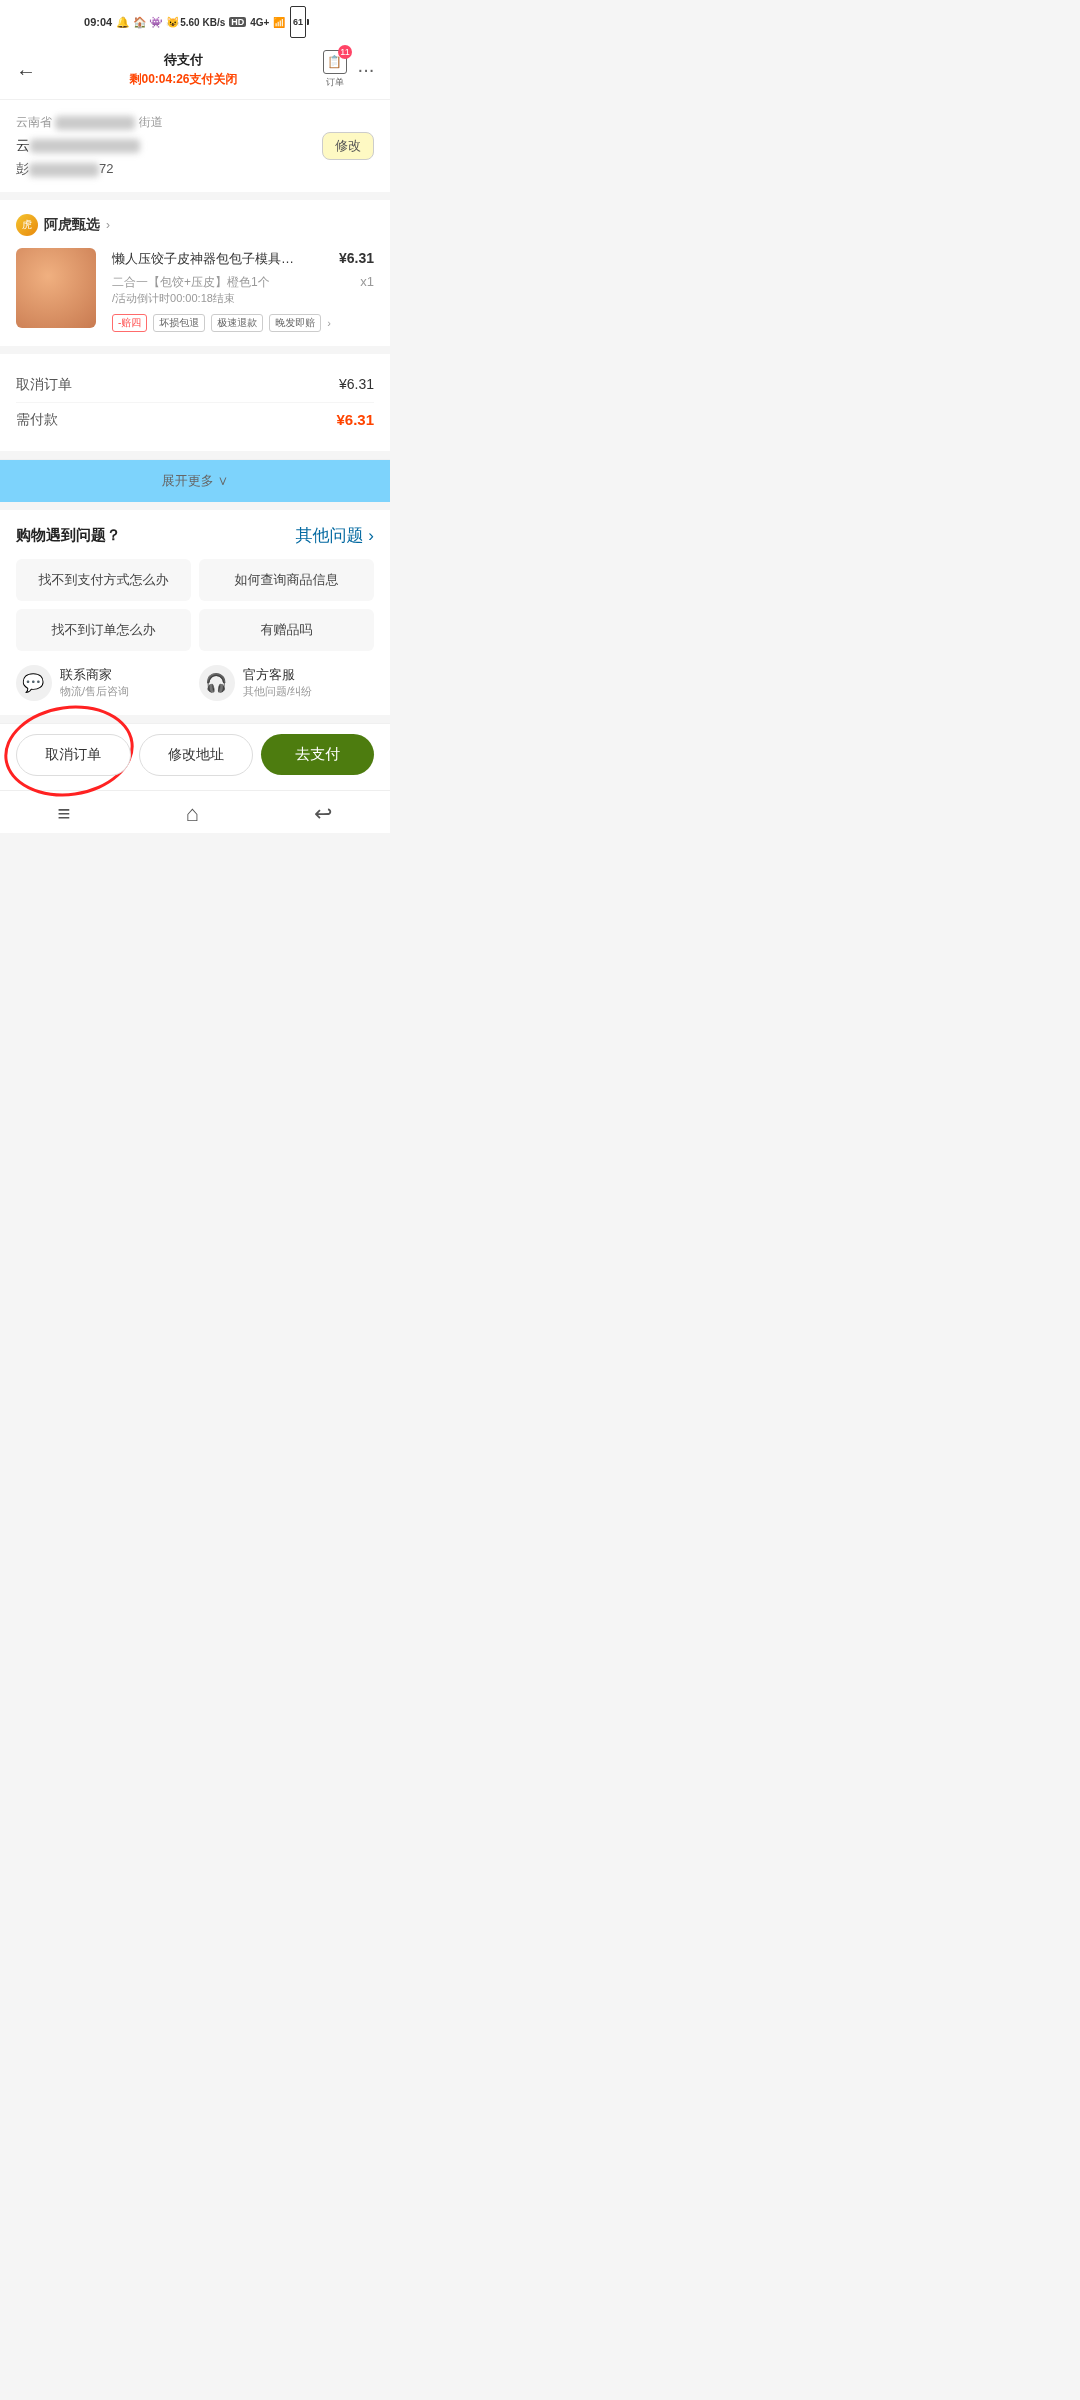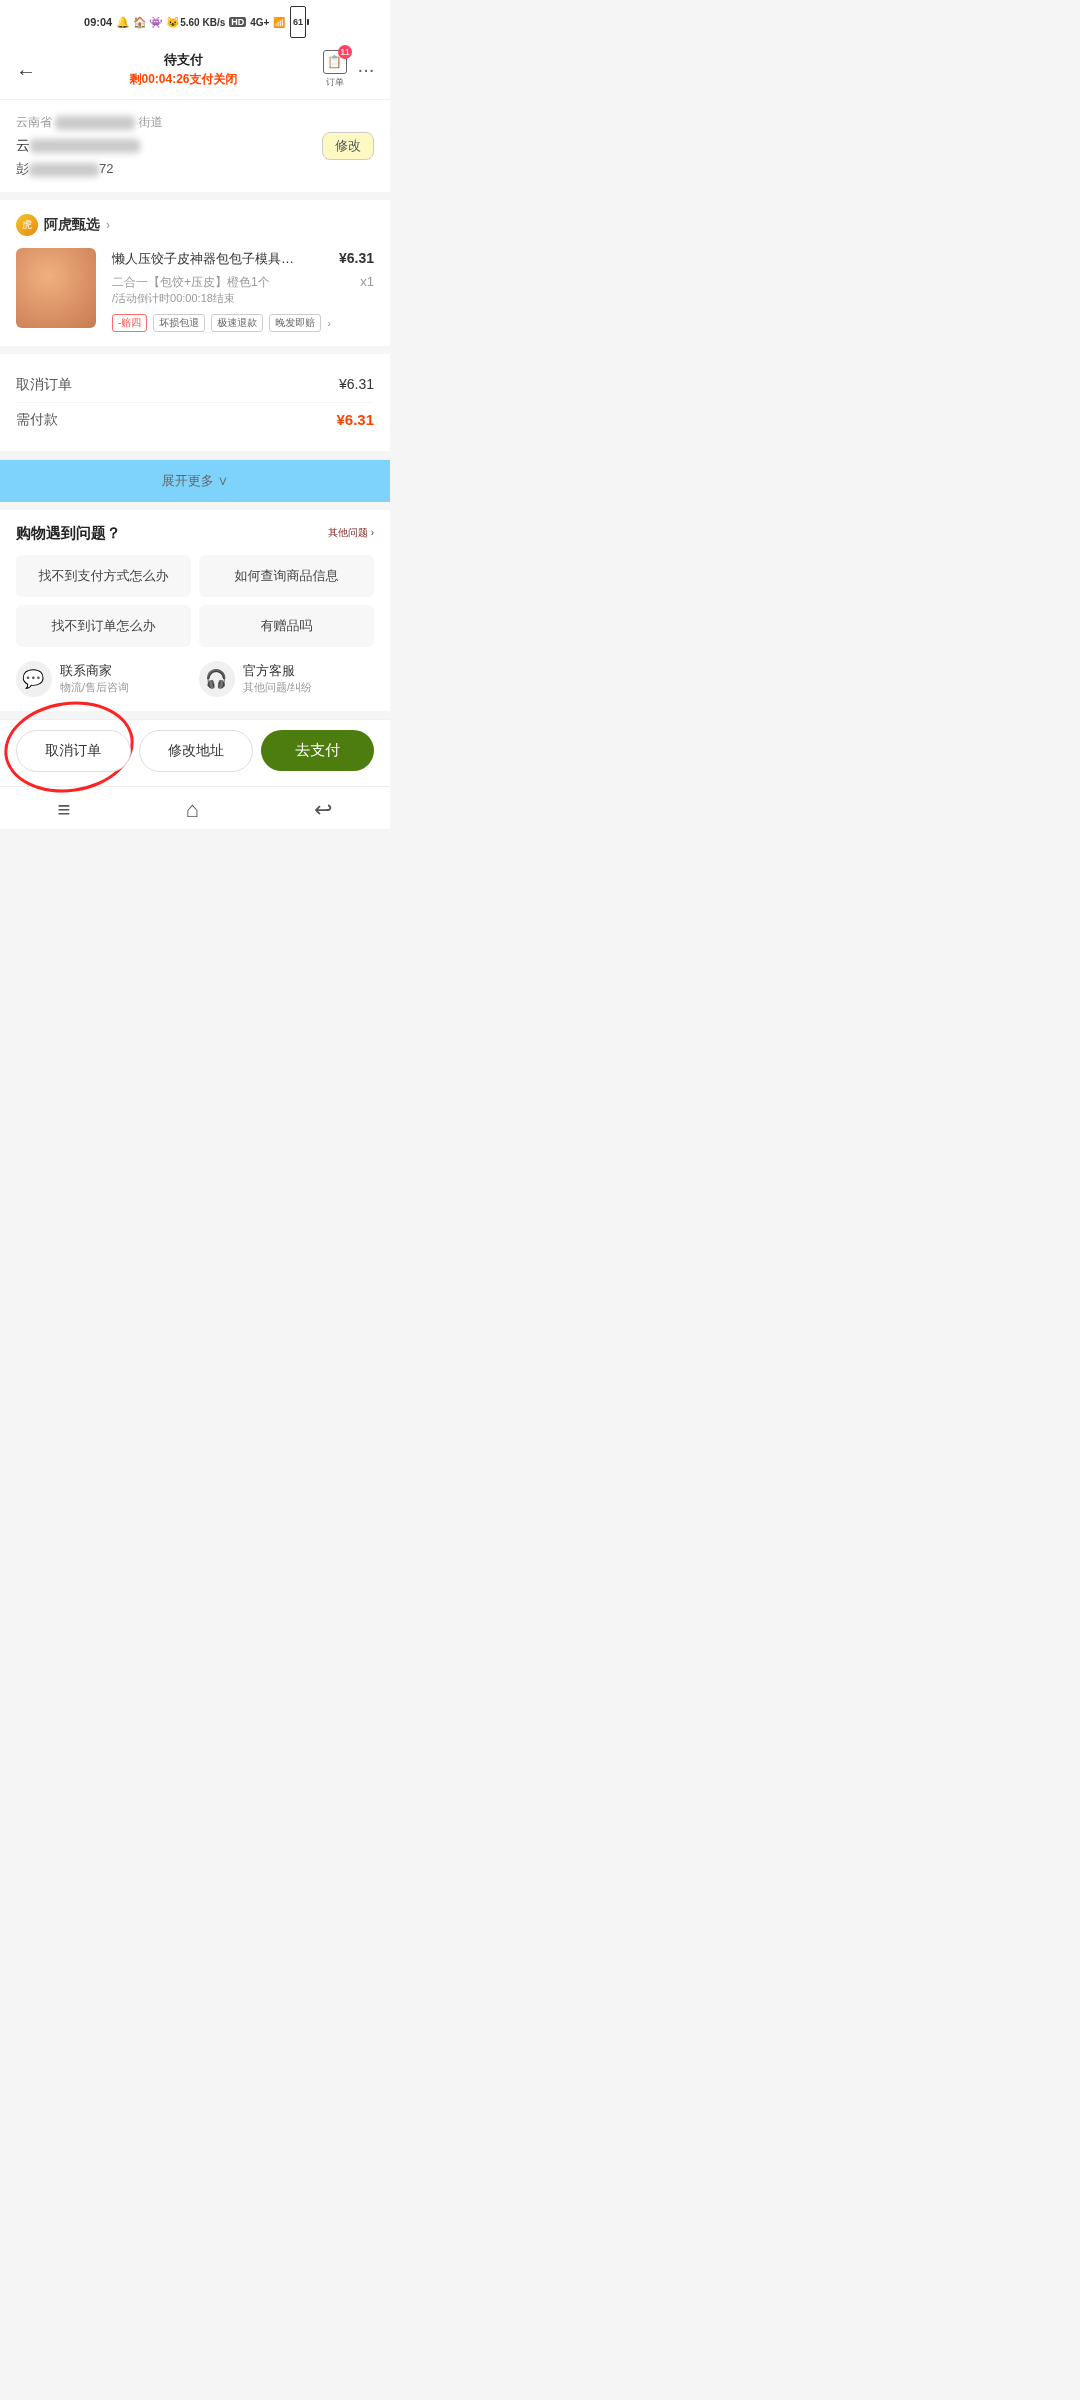--- a/index.html
+++ b/index.html
@@ -181,21 +181,21 @@
     }
 
     
     .faq-header {
       display: flex;
       justify-content: space-between;
       align-items: center;
       margin-bottom: 12px;
     }
     .faq-title { font-size: 15px; font-weight: 600; color: #222; }
-    .faq-more { font-size: 10px; color: #7f1d1d; margin-left: 48px; }
+    .faq-more { font-size: 17px; color: #0369a1; margin-left: 48px; }
     .faq-grid {
       display: grid;
       grid-template-columns: 1fr 1fr;
       gap: 8px;
       margin-bottom: 14px;
     }
     .faq-item {
       background: #f7f7f7;
       border-radius: 6px;
       padding: 12px 10px;

